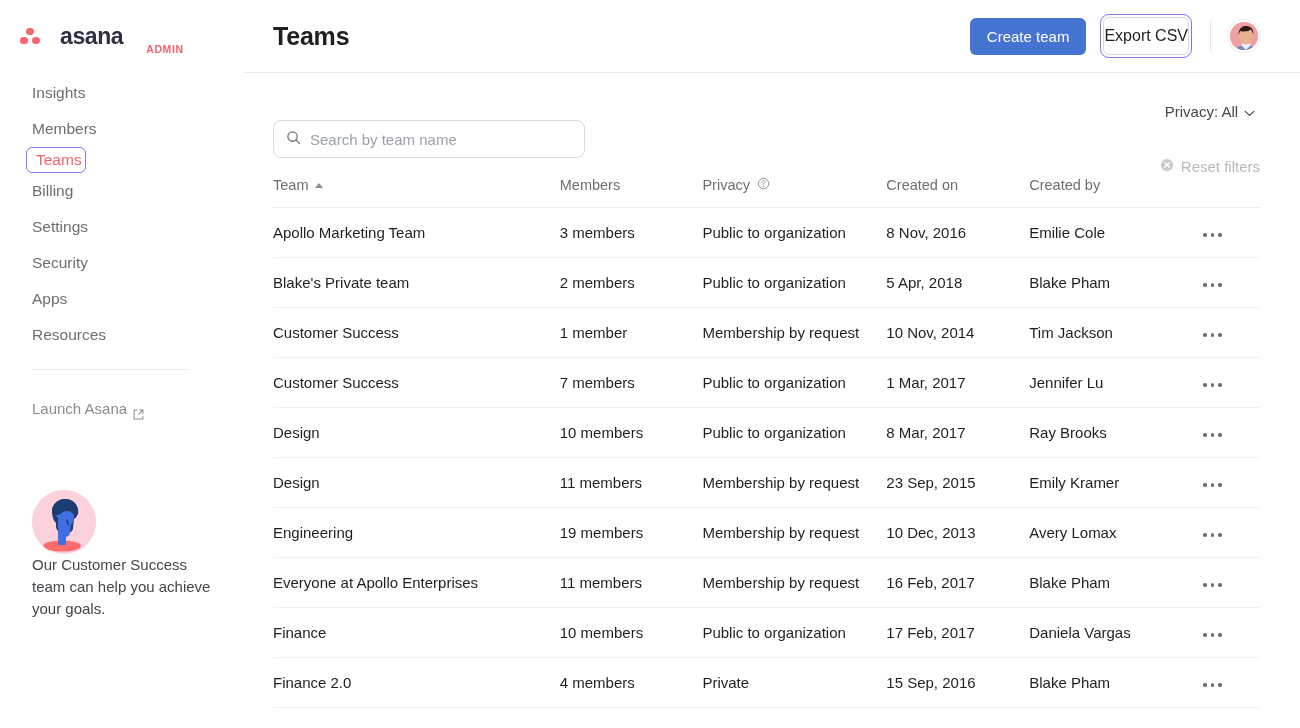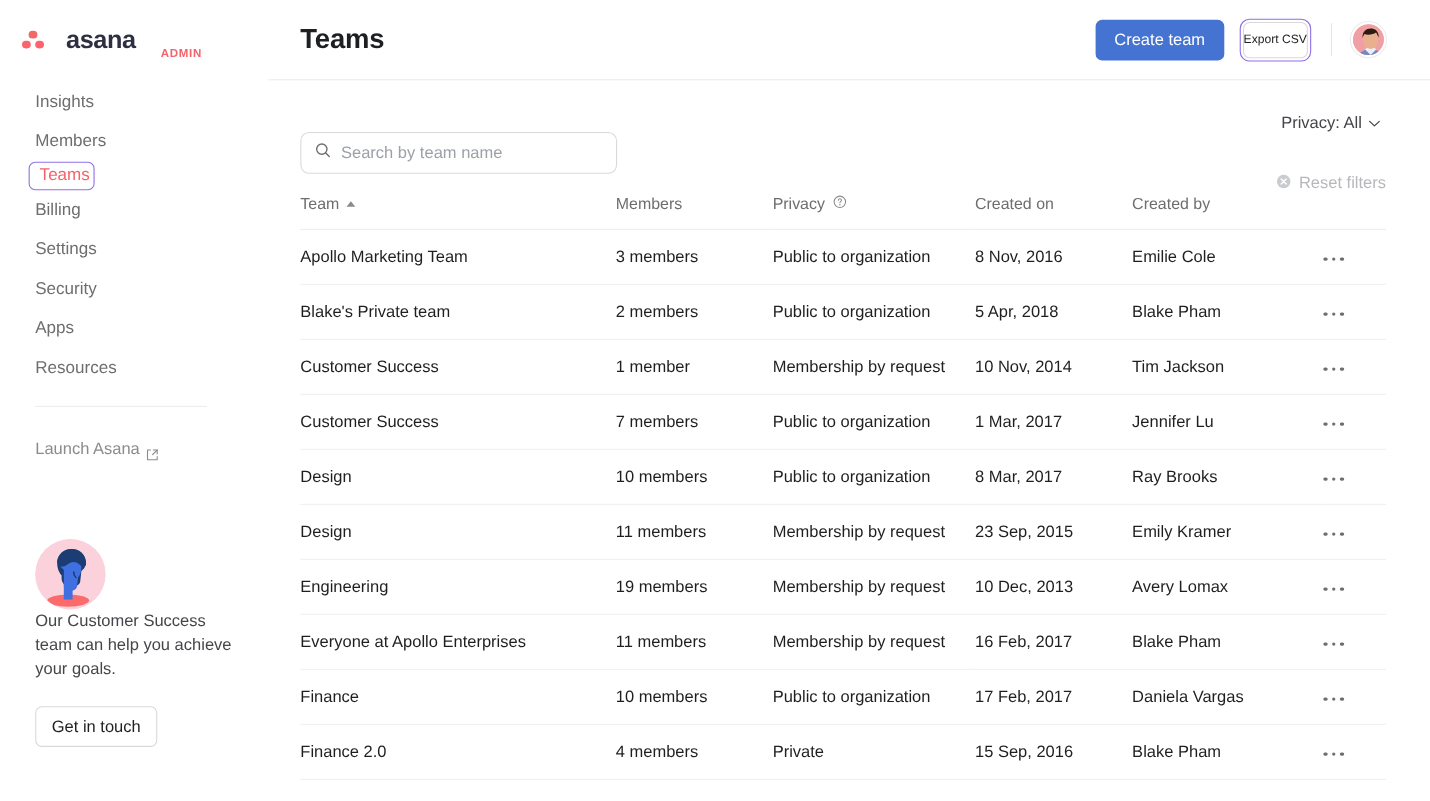--- a/index.html
+++ b/index.html
@@ -86,37 +86,37 @@
     background: #4573d2; color: #fff; border: none; border-radius: 6px;
     font-size: 15px; padding: 11px 17px; cursor: pointer;
     font-family: inherit; line-height: 1;
   }
   .btn-export-wrap {
     border: 1.6px solid #8f6fe8; border-radius: 9px; padding: 2px;
     margin-left: 14px;
   }
   .btn-secondary {
     background: #fff; color: #1e1f21; border: 1px solid #d8d9db;
-    border-radius: 6px; font-size: 11px; padding: 10px 0;
+    border-radius: 6px; font-size: 16px; padding: 10px 0;
     cursor: pointer; font-family: inherit; line-height: 1;
   }
   .vsep { width: 1px; height: 30px; background: #e6e6e8; margin: 0 17px 0 18px; }
   .avatar {
     width: 32px; height: 32px; border-radius: 50%;
     background: #f0a0a4; position: relative; overflow: hidden;
     border: 2px solid #fff; box-shadow: 0 0 0 1px #ededee; cursor: pointer;
   }
 
   .content { padding: 0 40px 0 29px; }
   .filters {
     display: flex; align-items: center;
     height: 48px; margin-top: 42px;
   }
   .search-box {
-    width: 288px; height: 38px; border: 1px solid #d8d9db;
+    width: 312px; height: 38px; border: 1px solid #d8d9db;
     border-radius: 8px; display: flex; align-items: center;
     padding: 0 12px; gap: 9px; background: #fff;
   }
   .search-input {
     border: none; outline: none; font-size: 15px; color: #1e1f21;
     font-family: inherit; width: 100%; background: transparent;
   }
   .search-input::placeholder { color: #9ca0a8; }
   .filters-right { margin-left: auto; display: flex; align-items: center; gap: 38px; flex-direction: column; }
   .privacy-filter {
@@ -202,21 +202,20 @@
           <circle cx="32" cy="32" r="32" fill="#fbd2db"></circle>
           <ellipse cx="30" cy="56" rx="19" ry="5.5" fill="#fc6b6b"></ellipse>
           <path d="M26 36h8v19h-8z" fill="#3f6fe0"></path>
           <path d="M20 22c0-8 6-13 13-13s13 5 13 12c0 4-2 7-4 8l-1 9c0 3-3 5-6 5h-4c-4 0-7-3-7-7V33c-2-2-4-6-4-11z" fill="#1c3d73"></path>
           <path d="M32 16c6 0 10 4 10 10 0 4-1 7-3 9l-1 8c0 2-2 4-5 4h-2c-3 0-5-2-5-5V28c-3-2-4-5-4-8 0-2 2-4 10-4z" fill="#3f6fe0"></path>
           <path d="M20 20c1-7 7-11 13-11 7 0 12 4 13 11 1 4-1 6-3 5-3-1-4-4-8-4-5 0-6 4-10 4-3 0-5-2-5-5z" fill="#1c3d73"></path>
           <path d="M35 30c0 2 1 4 2 5" stroke="#1c3d73" stroke-width="1.4" fill="none" stroke-linecap="round"></path>
         </svg>
       </div>
       <div class="promo-text">Our Customer Success team can help you achieve your goals.</div>
-      <button class="promo-btn">Get in touch</button>
     </div>
   </aside>
 
   <section class="main">
 
     <header class="topbar">
       <h1 class="page-title">Teams</h1>
       <div class="topbar-right">
         <button class="btn-primary">Create team</button>
         <span class="btn-export-wrap">

